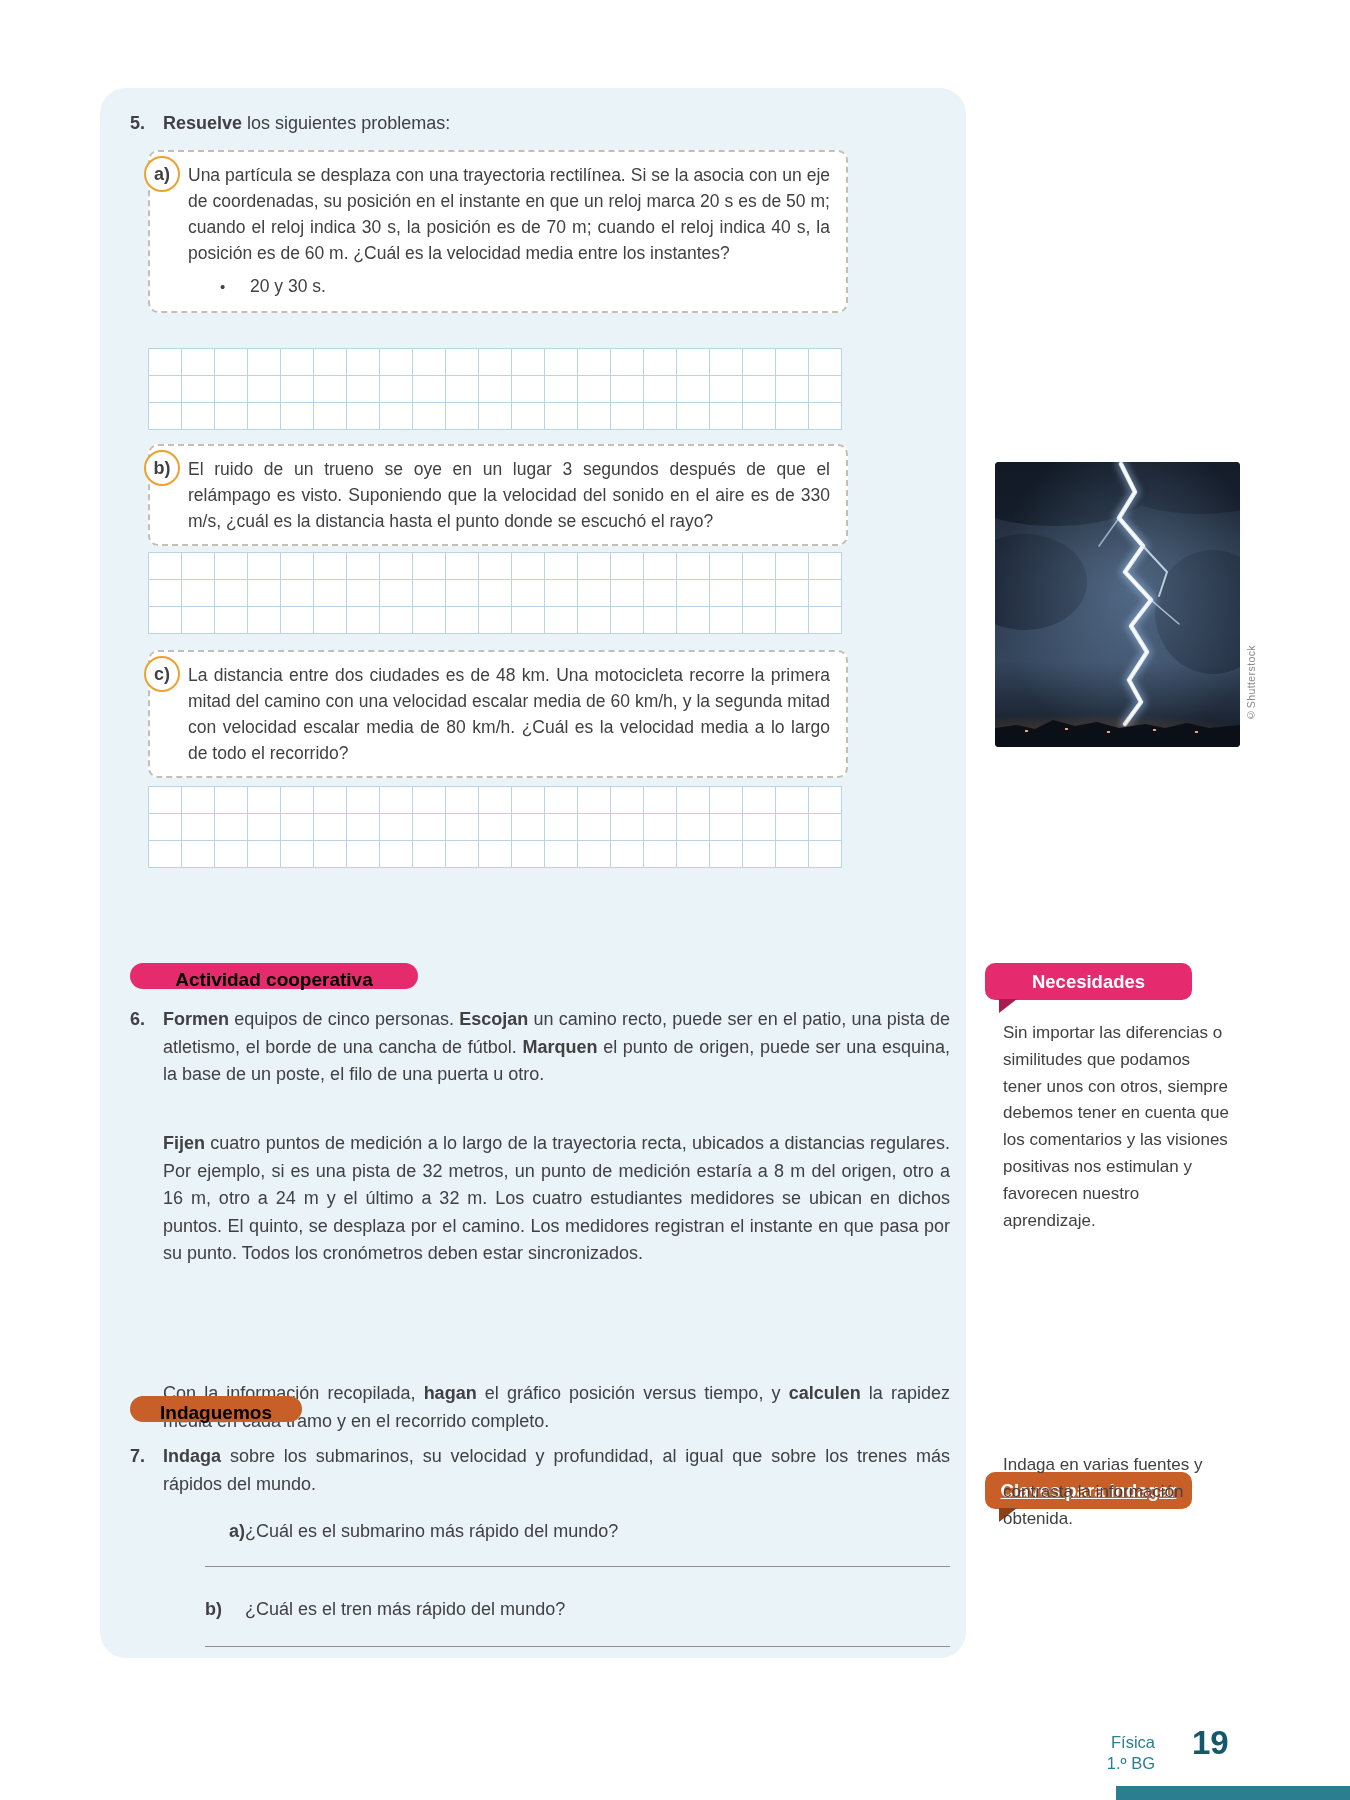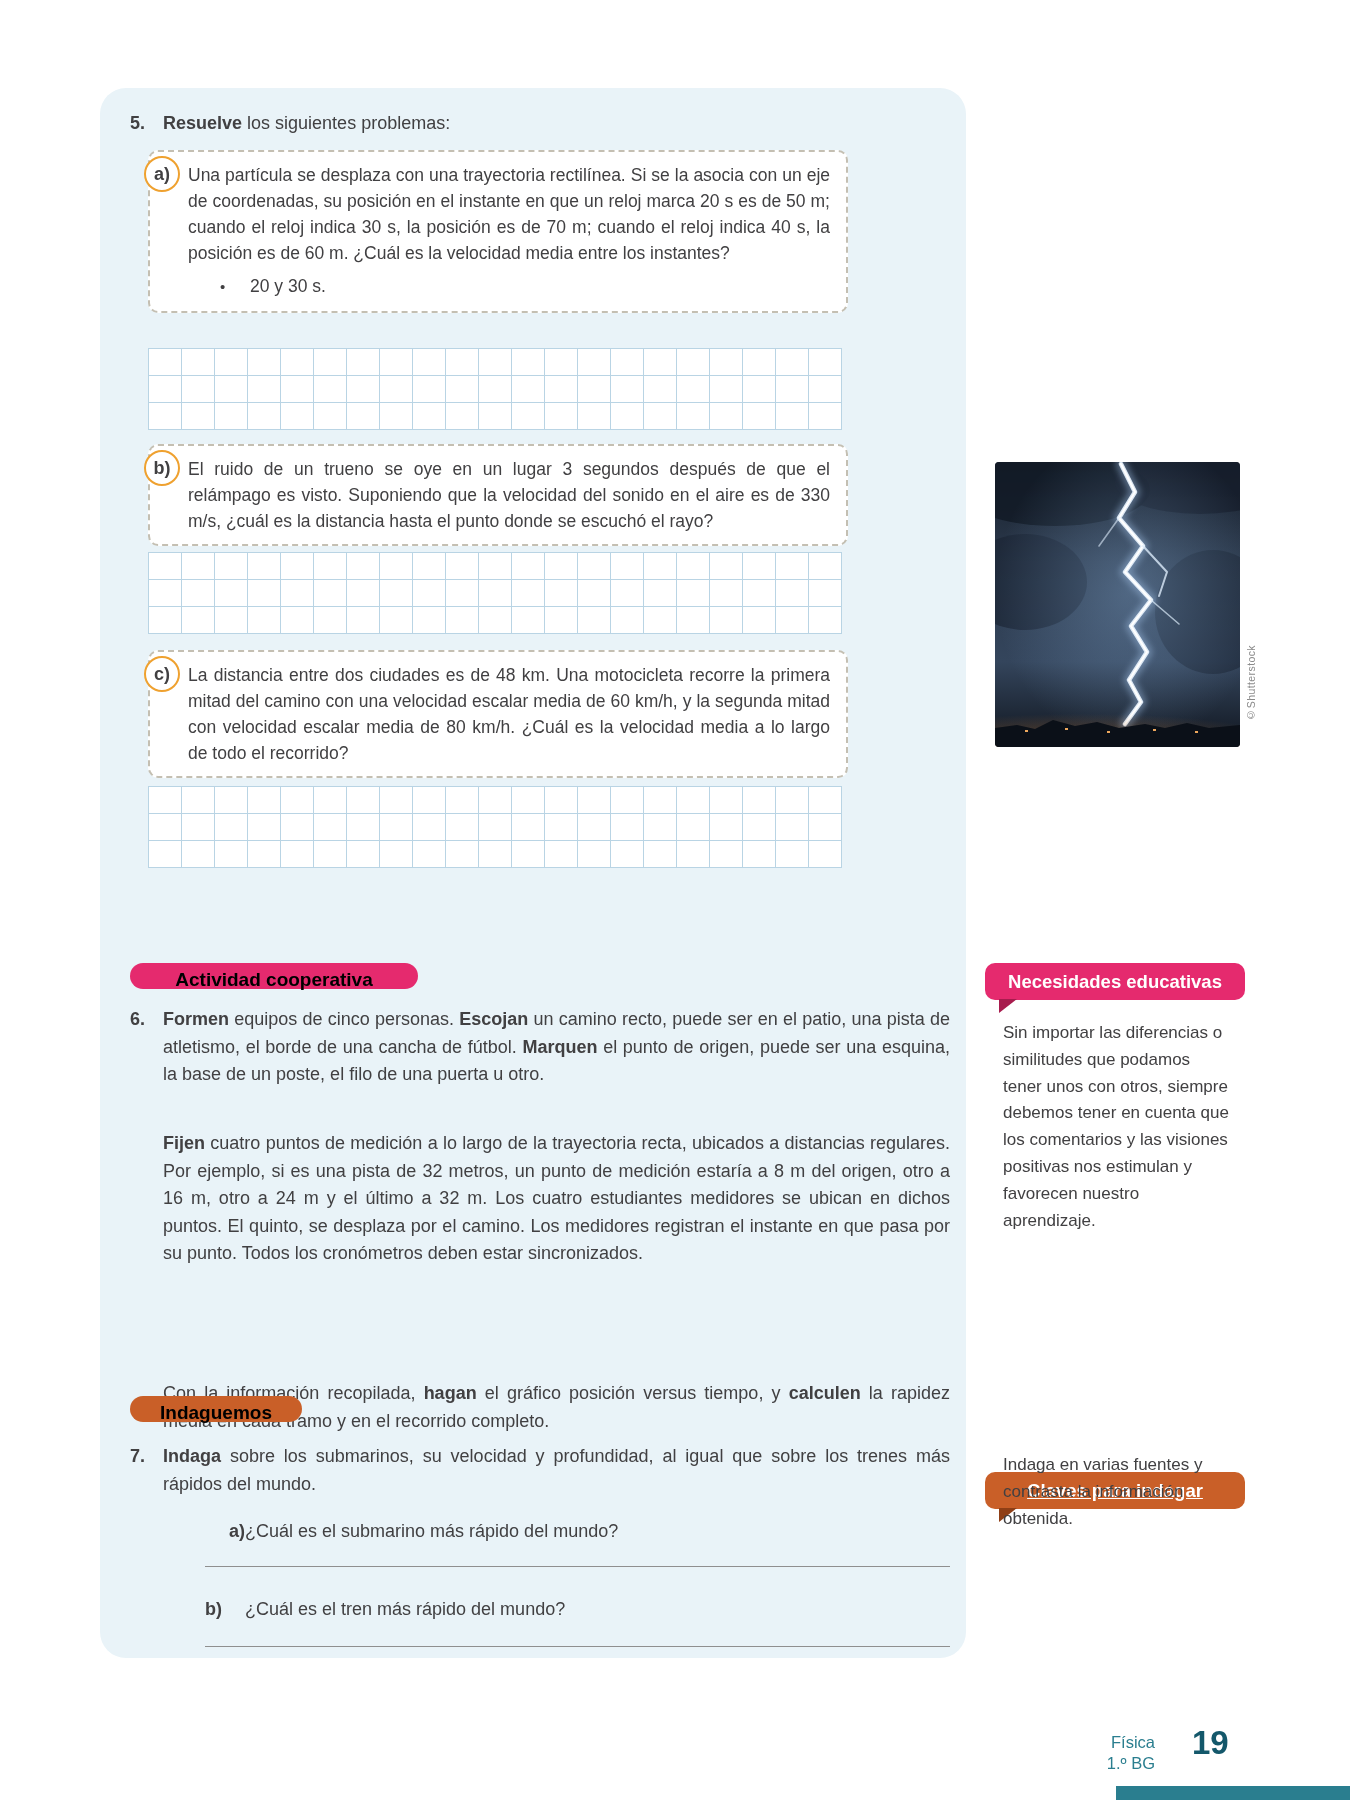--- a/index.html
+++ b/index.html
@@ -32,21 +32,21 @@
           background-size:33px 27px;
           border-right:1px solid var(--grid_line,#b9d4e4);
           border-bottom:1px solid var(--grid_line,#b9d4e4); }
 
   
   .badge { position:absolute; height:26px; line-height:34px; border-radius:17px;
            color:#000000; font-weight:bold; font-size:19px; text-align:center; }
   .badge.pink   { background:var(--pink,#e52a6e); }
   .badge.orange { background:var(--orange,#c95f28); }
 
-  .sbadge { position:absolute; width:260px; height:37px; line-height:37px; border-radius:10px;
+  .sbadge { position:absolute; width:207px; height:37px; line-height:37px; border-radius:10px;
             color:#fff; font-weight:bold; font-size:18.5px; text-align:center; }
   .sbadge.pink   { background:var(--pink,#e52a6e); }
   .sbadge.orange { background:var(--orange,#c95f28); }
   .sbadge::after { content:""; position:absolute; left:14px; bottom:-13px; width:0; height:0;
                    border-right:18px solid transparent; }
   .sbadge.pink::after   { border-top:14px solid var(--pink_dark,#a81c4e); }
   .sbadge.orange::after { border-top:14px solid var(--orange_dark,#8f3f16); }
 
   
   .para { position:absolute; left:163px; width:787px; font-size:18px; line-height:27.5px; text-align:justify; }

